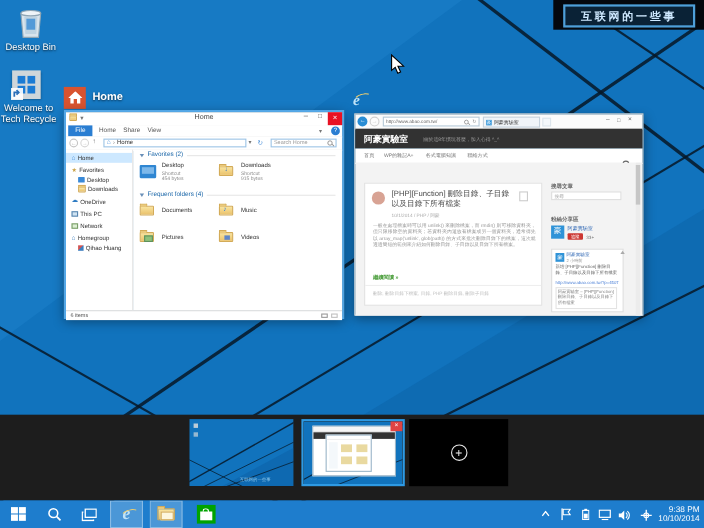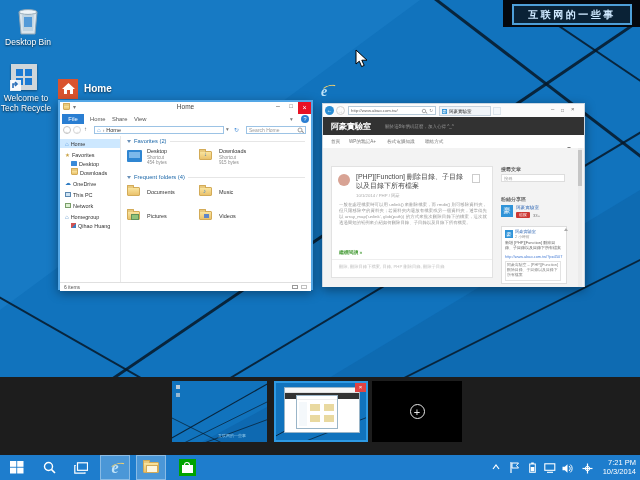--- a/index.html
+++ b/index.html
@@ -467,22 +467,22 @@
         <polygon points="0.5,3.8 2.8,3.8 5.5,1.2 5.5,9.8 2.8,7.2 0.5,7.2" fill="#fff"></polygon>
         <path d="M7 3 A3.2 3.2 0 0 1 7 8" fill="none" stroke="#fff" stroke-width="1"></path>
         <path d="M8.3 1.6 A5 5 0 0 1 8.3 9.4" fill="none" stroke="#fff" stroke-width="1"></path>
       </svg>
       <svg class="abs" style="left:92px;top:7.5px" width="11" height="11" viewBox="0 0 11 11">
         <line x1="5.5" y1="0.5" x2="5.5" y2="10.5" stroke="#fff" stroke-width="1.2"></line>
         <line x1="0.5" y1="5.5" x2="10.5" y2="5.5" stroke="#fff" stroke-width="1.2"></line>
         <circle cx="5.5" cy="5.5" r="2.2" fill="none" stroke="#fff" stroke-width="1"></circle>
       </svg>
       <div class="abs traytxt" style="left:106px;top:3px;width:40px">
-        <div>7:21 PM</div>
-        <div>10/3/2014</div>
+        <div>9:38 PM</div>
+        <div>10/10/2014</div>
       </div>
     </div>
   </div>
 
   <svg class="abs" style="left:355px;top:49px;z-index:50" width="13" height="19" viewBox="0 0 13 19">
     <polygon points="1,1 1,15 4.3,12.2 6.6,17.6 9.2,16.4 6.8,11.2 12,11.2" fill="#fff" stroke="#000" stroke-width="1"></polygon>
   </svg>
 
 </div>
 

